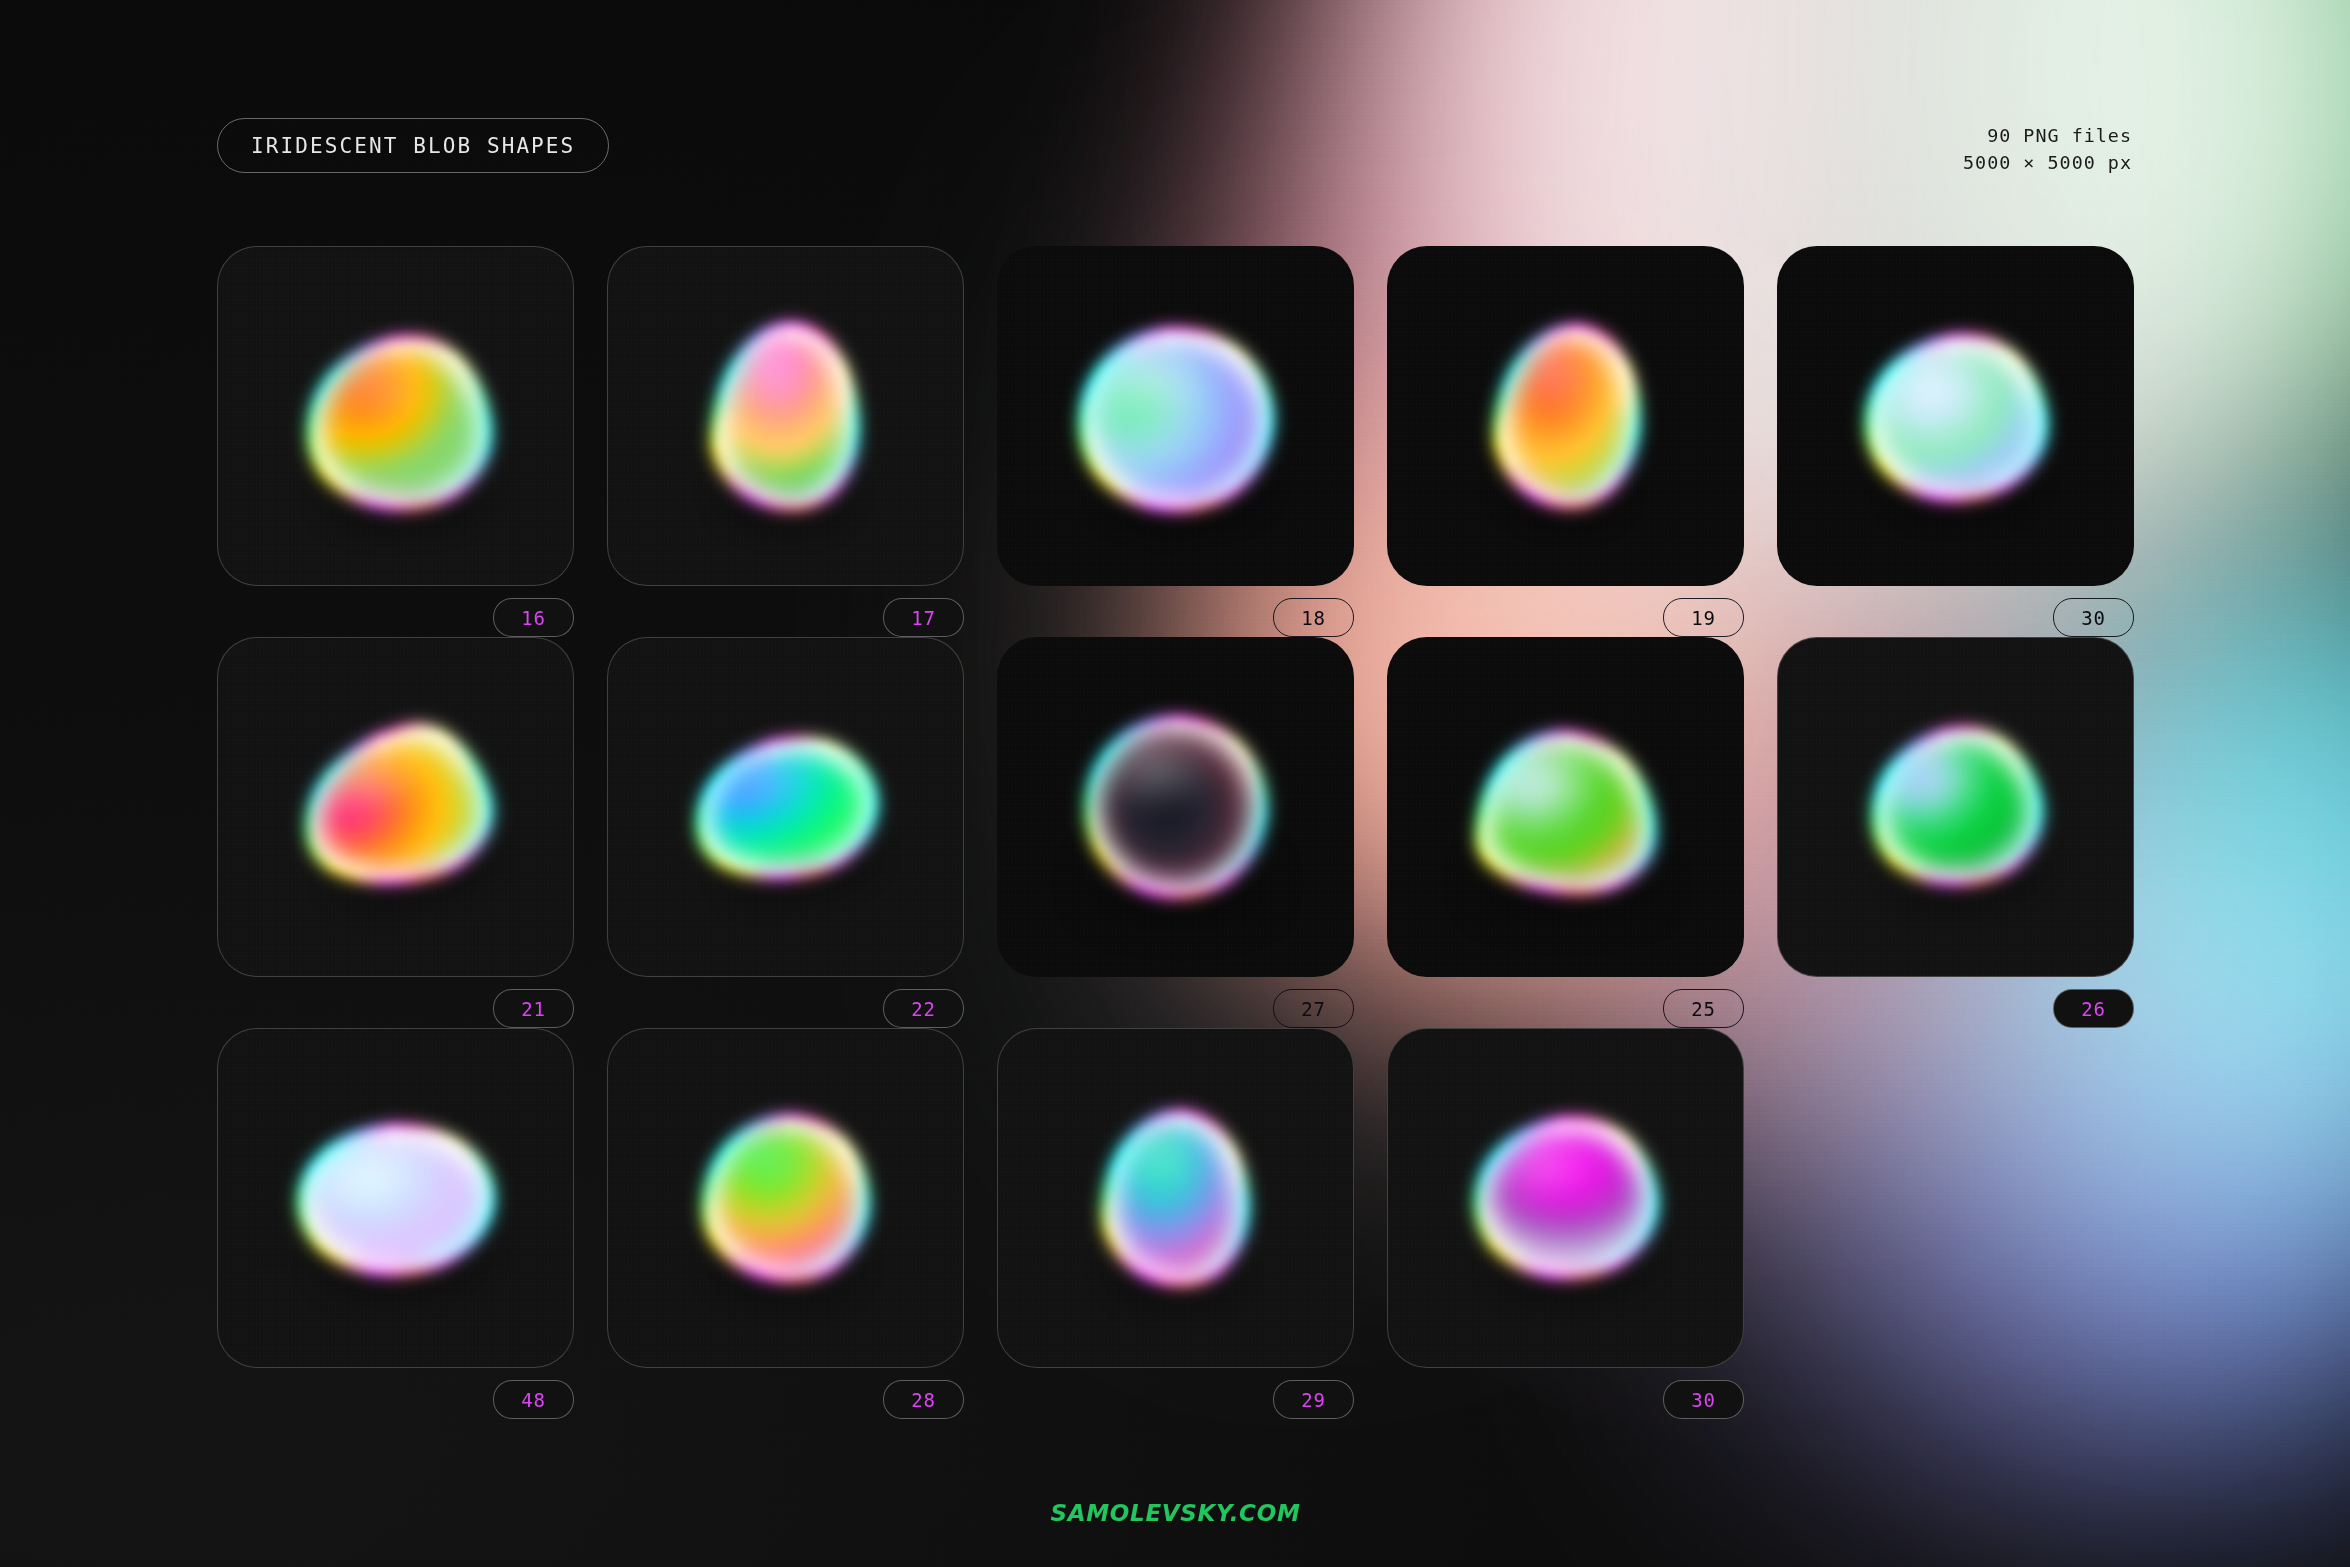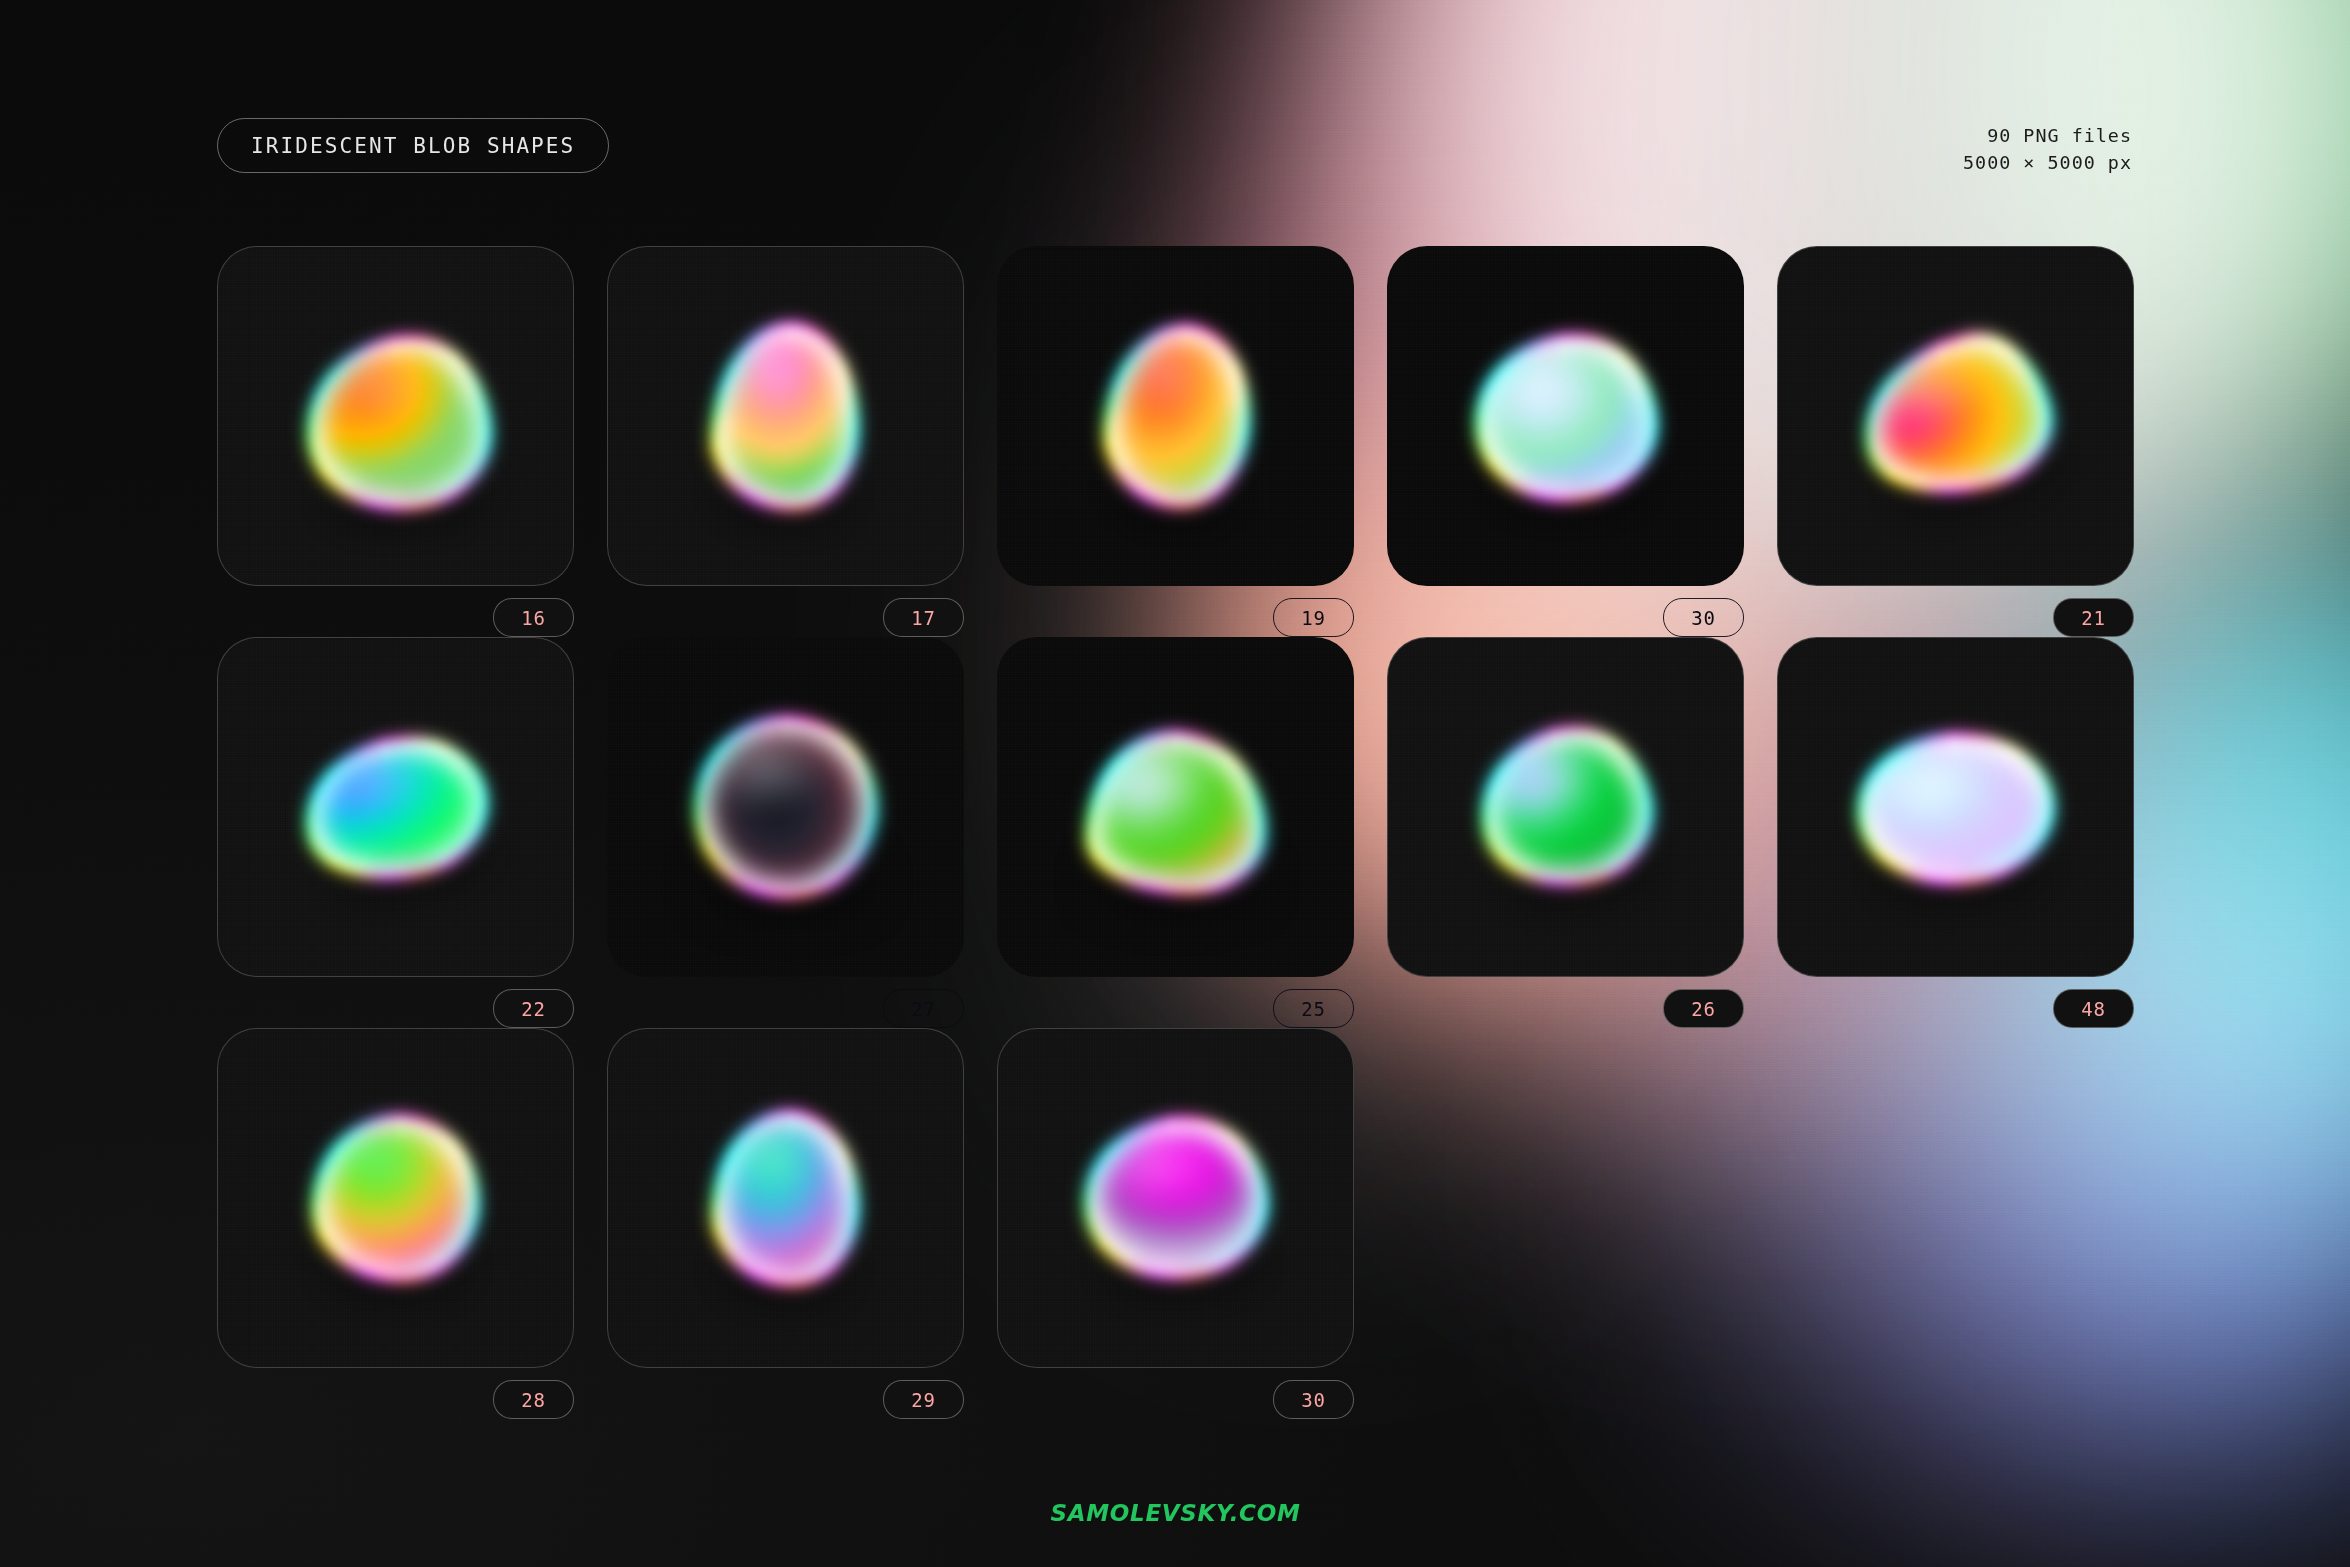--- a/index.html
+++ b/index.html
@@ -152,21 +152,21 @@
     border-radius: 19px;
     display: flex;
     align-items: center;
     justify-content: center;
     font-size: 19px;
     letter-spacing: 0.9px;
     z-index: 5;
   }
   .cell.dark .badge {
     border: 1.3px solid rgba(210,210,210,0.40);
-    color: #fca5a5;
+    color: #d946ef;
     background: #111;
   }
   .cell.lit .badge {
     border: 1.7px solid rgba(10,10,20,0.90);
     color: #0b0b14;
     background: transparent;
   }
 
   
   .blob-wrap {
@@ -320,20 +320,37 @@
             </div>
           </div>
         </div>
         <div class="badge">
           <span>17</span>
         </div>
       </div>
       <div class="cell lit">
         <div class="card">
           <div class="card-noise"></div>
+          <div class="blob-wrap" style="width: 195px; height: 184px; transform: translate(-50%, -50%) translate(0px, 3.7px) rotate(-6deg);">
+            <div class="blob">
+              <div class="shadow"></div>
+              <div class="rim s18"></div>
+              <div class="rim2 s18"></div>
+              <div class="core s18" style="background: radial-gradient(88% 84% at 24% 40%, rgb(121, 232, 174) 0%, rgb(143, 230, 200) 18%, rgb(166, 217, 236) 38%, rgb(156, 192, 240) 56%, rgb(155, 158, 240) 74%, rgb(168, 125, 220) 90%, rgb(201, 122, 208) 100%);"></div>
+              <div class="gloss s18"></div>
+            </div>
+          </div>
+        </div>
+        <div class="badge">
+          <span>18</span>
+        </div>
+      </div>
+      <div class="cell lit">
+        <div class="card">
+          <div class="card-noise"></div>
           <div class="blob-wrap" style="width: 145px; height: 184px; transform: translate(-50%, -50%) translate(1.8px, 0px) rotate(5deg);">
             <div class="blob">
               <div class="shadow"></div>
               <div class="rim s19"></div>
               <div class="rim2 s19"></div>
               <div class="core s19" style="background: radial-gradient(84% 80% at 32% 26%, rgb(255, 77, 61) 0%, rgb(255, 106, 46) 22%, rgb(255, 154, 58) 44%, rgb(255, 192, 74) 62%, rgb(224, 210, 76) 80%, rgb(159, 217, 92) 100%);"></div>
               <div class="gloss s19"></div>
             </div>
           </div>
         </div>

